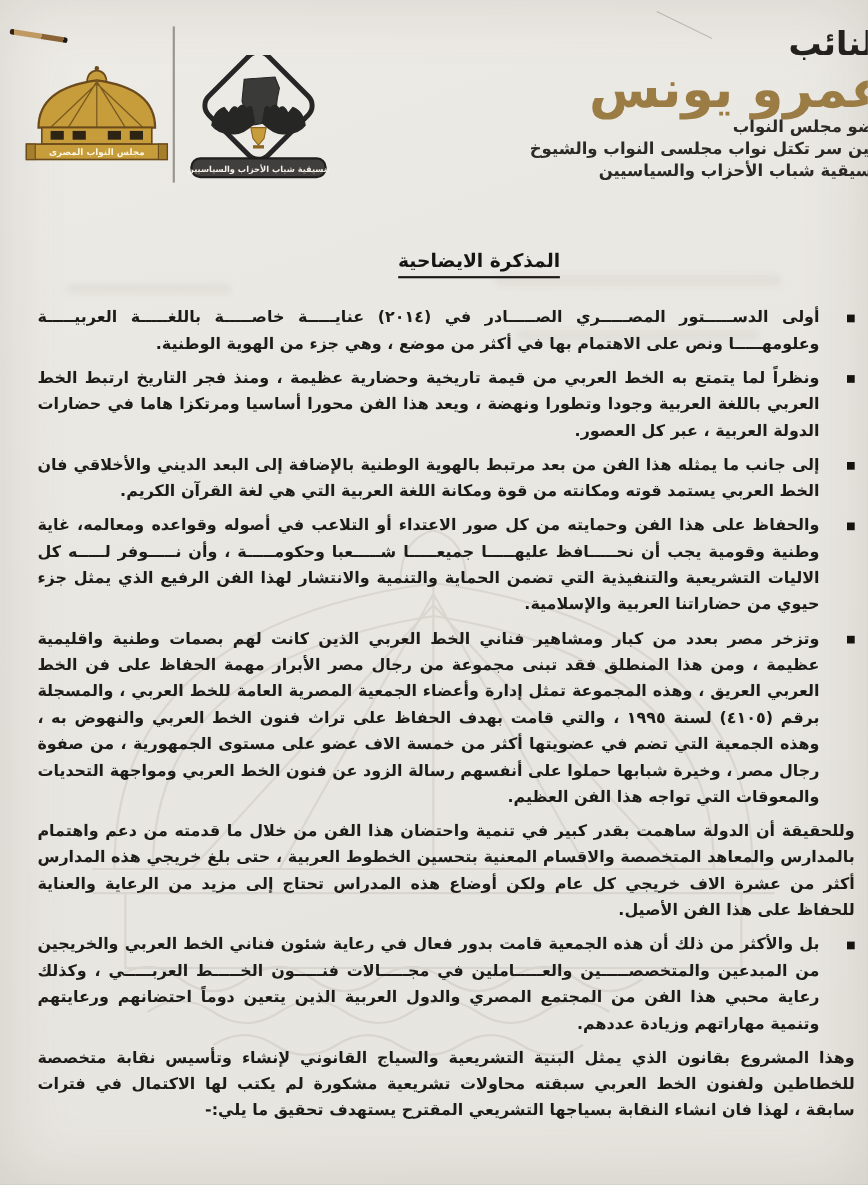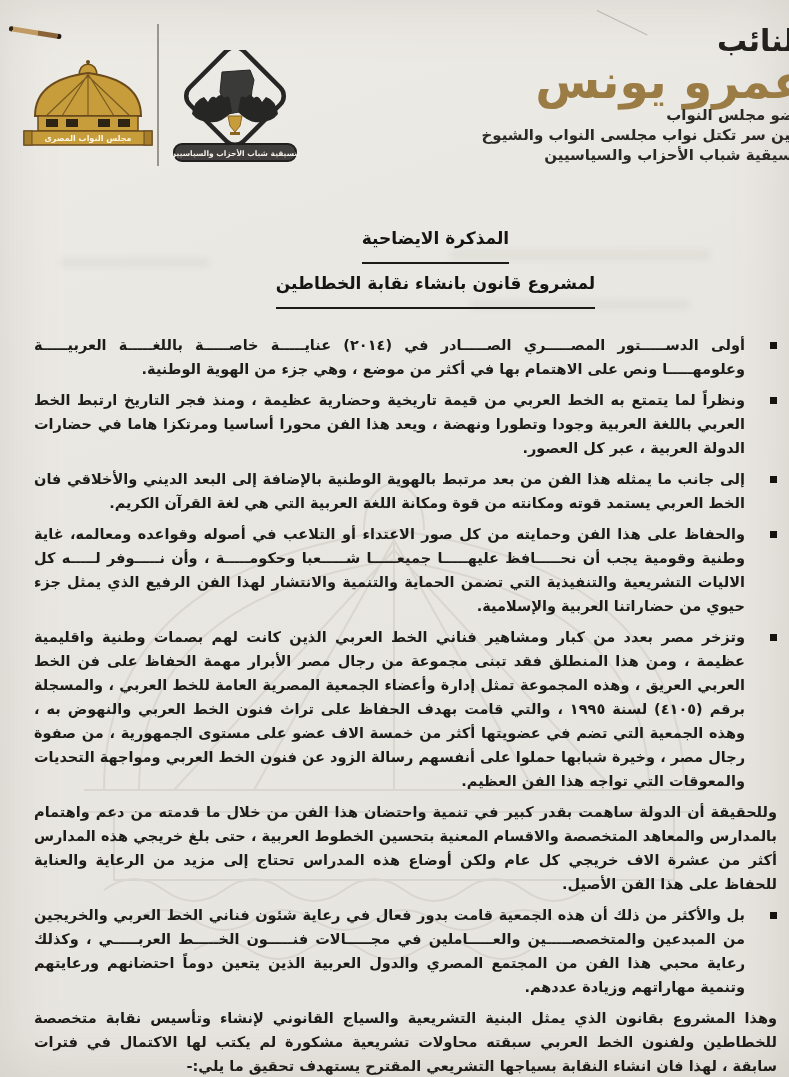--- a/index.html
+++ b/index.html
@@ -43,21 +43,21 @@
   .watermark{position:absolute;left:44px;top:460px;opacity:.13;pointer-events:none;}
 
   
   .doc{
     position:absolute;left:34px;right:12px;top:228px;direction:rtl;color:#1d1c19;
   }
   .doc-title{text-align:center;margin-left:60px;}
   .doc-title div{margin-bottom:9px;}
   .doc-title span{
     display:inline-block;font-size:17px;font-weight:bold;color:#161513;
-    border-bottom:2px solid #1c1b18;padding-bottom:14px;
+    border-bottom:2px solid #1c1b18;padding-bottom:3px;
   }
   .paras{margin-top:24px;}
   .para{display:flex;gap:25px;margin-bottom:7px;}
   .bullet{
     flex:0 0 7px;width:7px;height:7px;background:#141310;margin-top:9px;
   }
   .para-text{
     flex:1;font-size:14.5px;font-weight:bold;line-height:24px;
     text-align:justify;text-align-last:right;
   }
@@ -132,21 +132,20 @@
     <div class="mp-title">النائب</div>
     <div class="mp-name" style="color: rgb(155, 124, 69);">عمرو يونس</div>
     <div class="mp-sub">عضو مجلس النواب</div>
     <div class="mp-sub">امين سر تكتل نواب مجلسى النواب والشيوخ</div>
     <div class="mp-sub">تنسيقية شباب الأحزاب والسياسيين</div>
   </div>
 
   <div class="doc">
     <div class="doc-title">
       <div><span>المذكرة الايضاحية</span></div>
-      <div><span>لمشروع قانون بانشاء نقابة الخطاطين</span></div>
     </div>
     <div class="paras">
   <div class="para">
     <span class="bullet"></span>
     <div class="para-text">أولى الدســـــتور المصـــــري الصـــــادر في (٢٠١٤) عنايـــــة خاصـــــة باللغـــــة العربيـــــة وعلومهـــــا ونص على الاهتمام بها في أكثر من موضع ، وهي جزء من الهوية الوطنية.</div>
   </div>
 
   <div class="para">
     <span class="bullet"></span>
     <div class="para-text">ونظراً لما يتمتع به الخط العربي من قيمة تاريخية وحضارية عظيمة ، ومنذ فجر التاريخ ارتبط الخط العربي باللغة العربية وجودا وتطورا ونهضة ، ويعد هذا الفن محورا أساسيا ومرتكزا هاما في حضارات الدولة العربية ، عبر كل العصور.</div>

